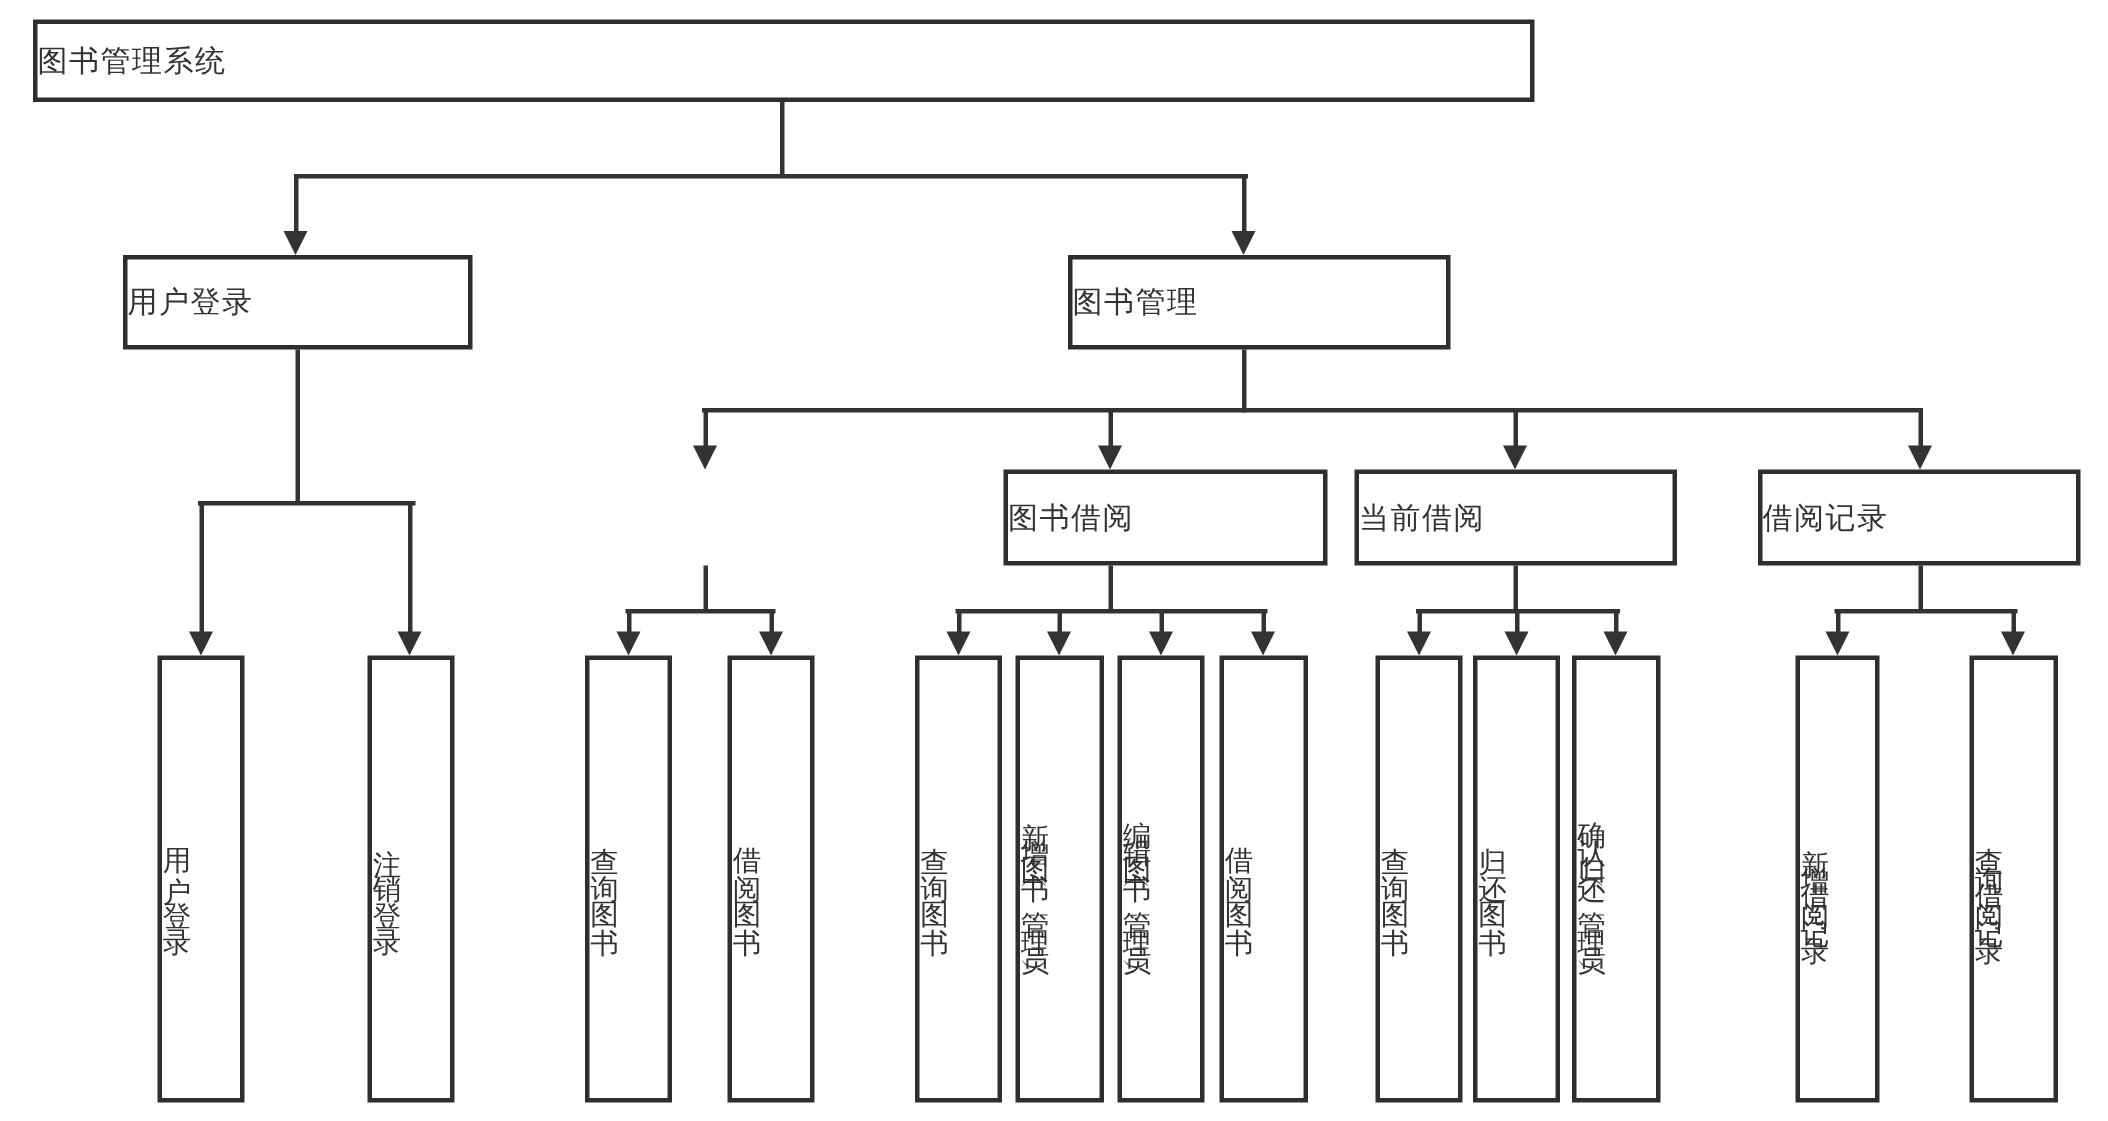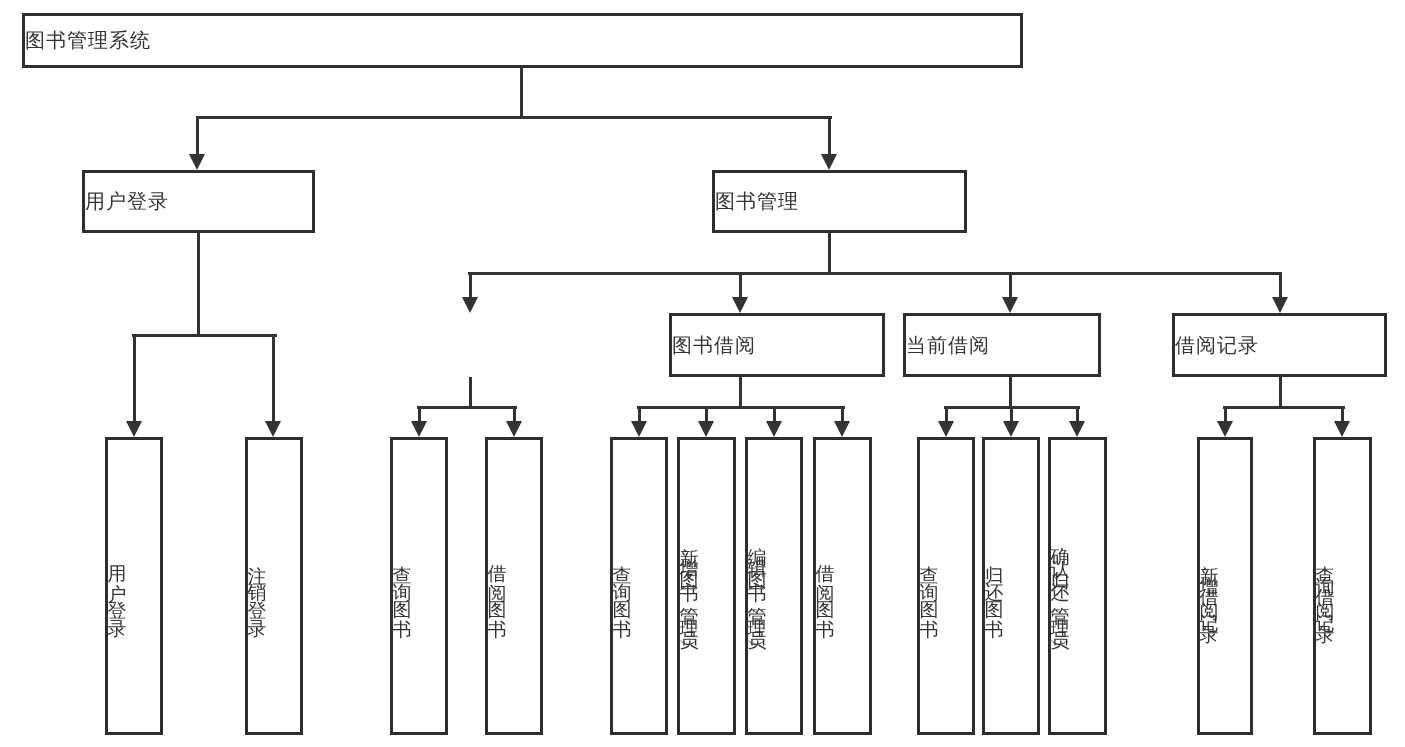--- a/index.html
+++ b/index.html
@@ -83,21 +83,21 @@
   <div class="vline" style="left:739px;top:272px;height:26px;"></div>
   <div class="arrowhead" style="left:732px;top:297px;"></div>
   <div class="vline" style="left:1009px;top:272px;height:26px;"></div>
   <div class="arrowhead" style="left:1002px;top:297px;"></div>
   <div class="vline" style="left:1279px;top:272px;height:26px;"></div>
   <div class="arrowhead" style="left:1272px;top:297px;"></div>
 
   <div class="node hnode" style="left:633px;top:313px;width:216px;height:64px;margin-left:36px;">
     <span>图书借阅</span>
   </div>
-  <div class="node hnode" style="left:903px;top:313px;width:198px;height:64px;">
+  <div class="node hnode" style="left:903px;top:313px;width:215px;height:64px;">
     <span>当前借阅</span>
   </div>
   <div class="node hnode" style="left:1172px;top:313px;width:215px;height:64px;">
     <span>借阅记录</span>
   </div>
 
   <div class="vline" style="left:469px;top:377px;height:31px;"></div>
   <div class="vline" style="left:739px;top:377px;height:31px;"></div>
   <div class="vline" style="left:1009px;top:377px;height:31px;"></div>
   <div class="vline" style="left:1279px;top:377px;height:31px;"></div>

